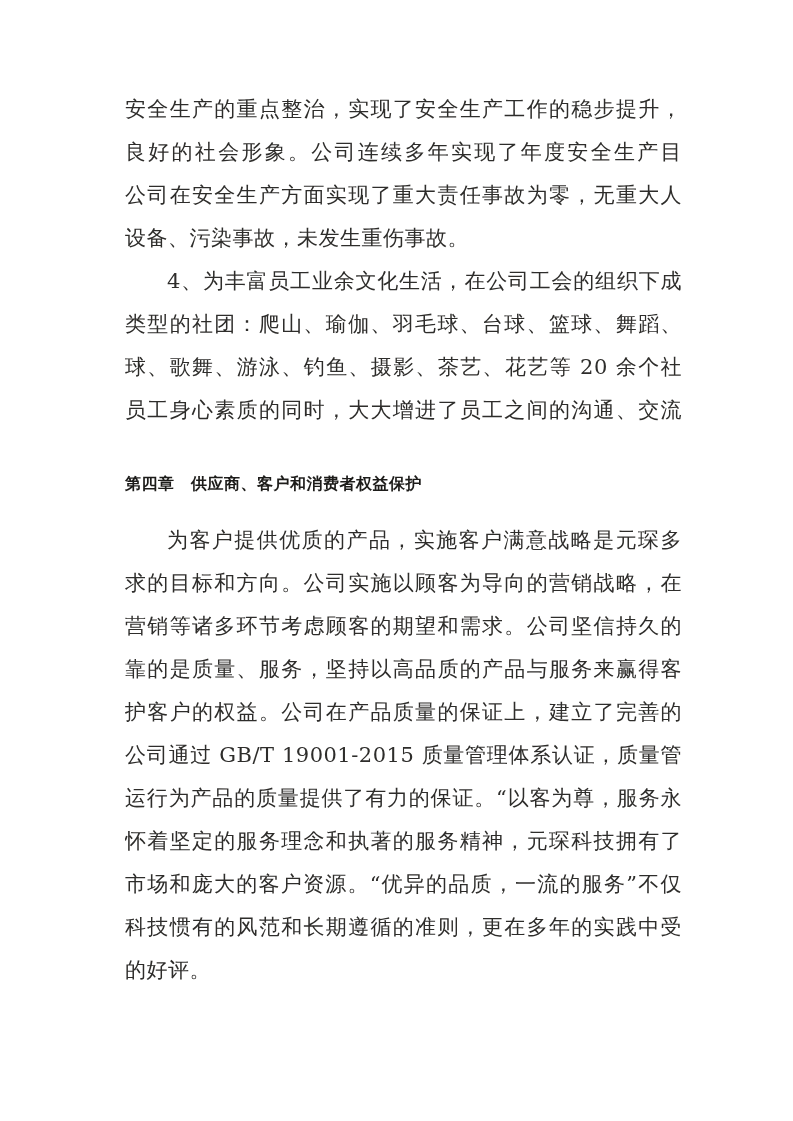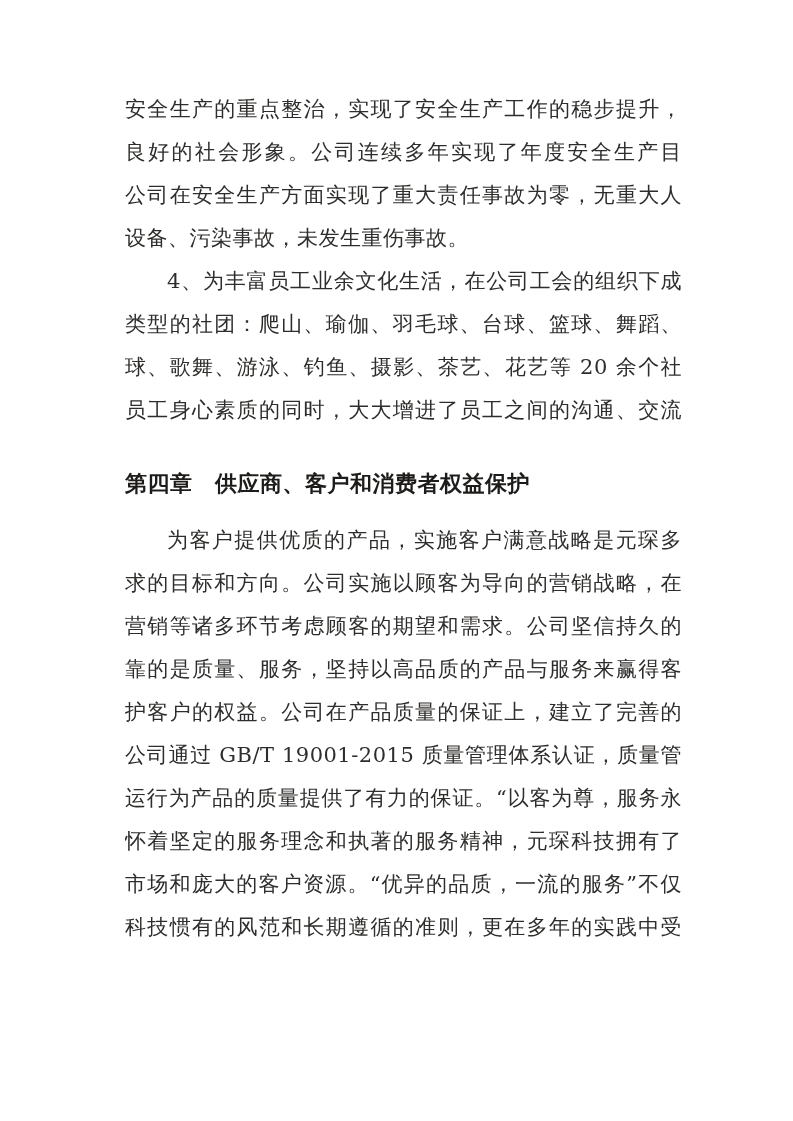--- a/index.html
+++ b/index.html
@@ -37,21 +37,21 @@
     text-align-last: left;
   }
   .line.indent {
     text-indent: 2em;
   }
   .chapter-heading {
     height: 43px;
     line-height: 43px;
     margin-top: 30px;
     margin-bottom: 14px;
-    font-size: 22px;
+    font-size: 16px;
     font-weight: bold;
     color: #1d1c1a;
     text-align: left;
     letter-spacing: 0.5px;
   }
 </style>
 </head>
 <body>
 
 <div class="page">
@@ -77,16 +77,17 @@
       <div class="line indent">为客户提供优质的产品，实施客户满意战略是元琛多年来不断追</div>
       <div class="line">求的目标和方向。公司实施以顾客为导向的营销战略，在产品研发、</div>
       <div class="line">营销等诸多环节考虑顾客的期望和需求。公司坚信持久的市场占有率</div>
       <div class="line">靠的是质量、服务，坚持以高品质的产品与服务来赢得客户，真正维</div>
       <div class="line">护客户的权益。公司在产品质量的保证上，建立了完善的保障体系。</div>
       <div class="line">公司通过 GB/T 19001-2015 质量管理体系认证，质量管理体系的有效</div>
       <div class="line">运行为产品的质量提供了有力的保证。“以客为尊，服务永恒”，满</div>
       <div class="line">怀着坚定的服务理念和执著的服务精神，元琛科技拥有了今天广阔的</div>
       <div class="line">市场和庞大的客户资源。“优异的品质，一流的服务”不仅仅是元琛</div>
       <div class="line">科技惯有的风范和长期遵循的准则，更在多年的实践中受到广大客户</div>
+      <div class="line short">的好评。</div>
     </div>
 
   </div>
 </div>
 
 </body></html>

